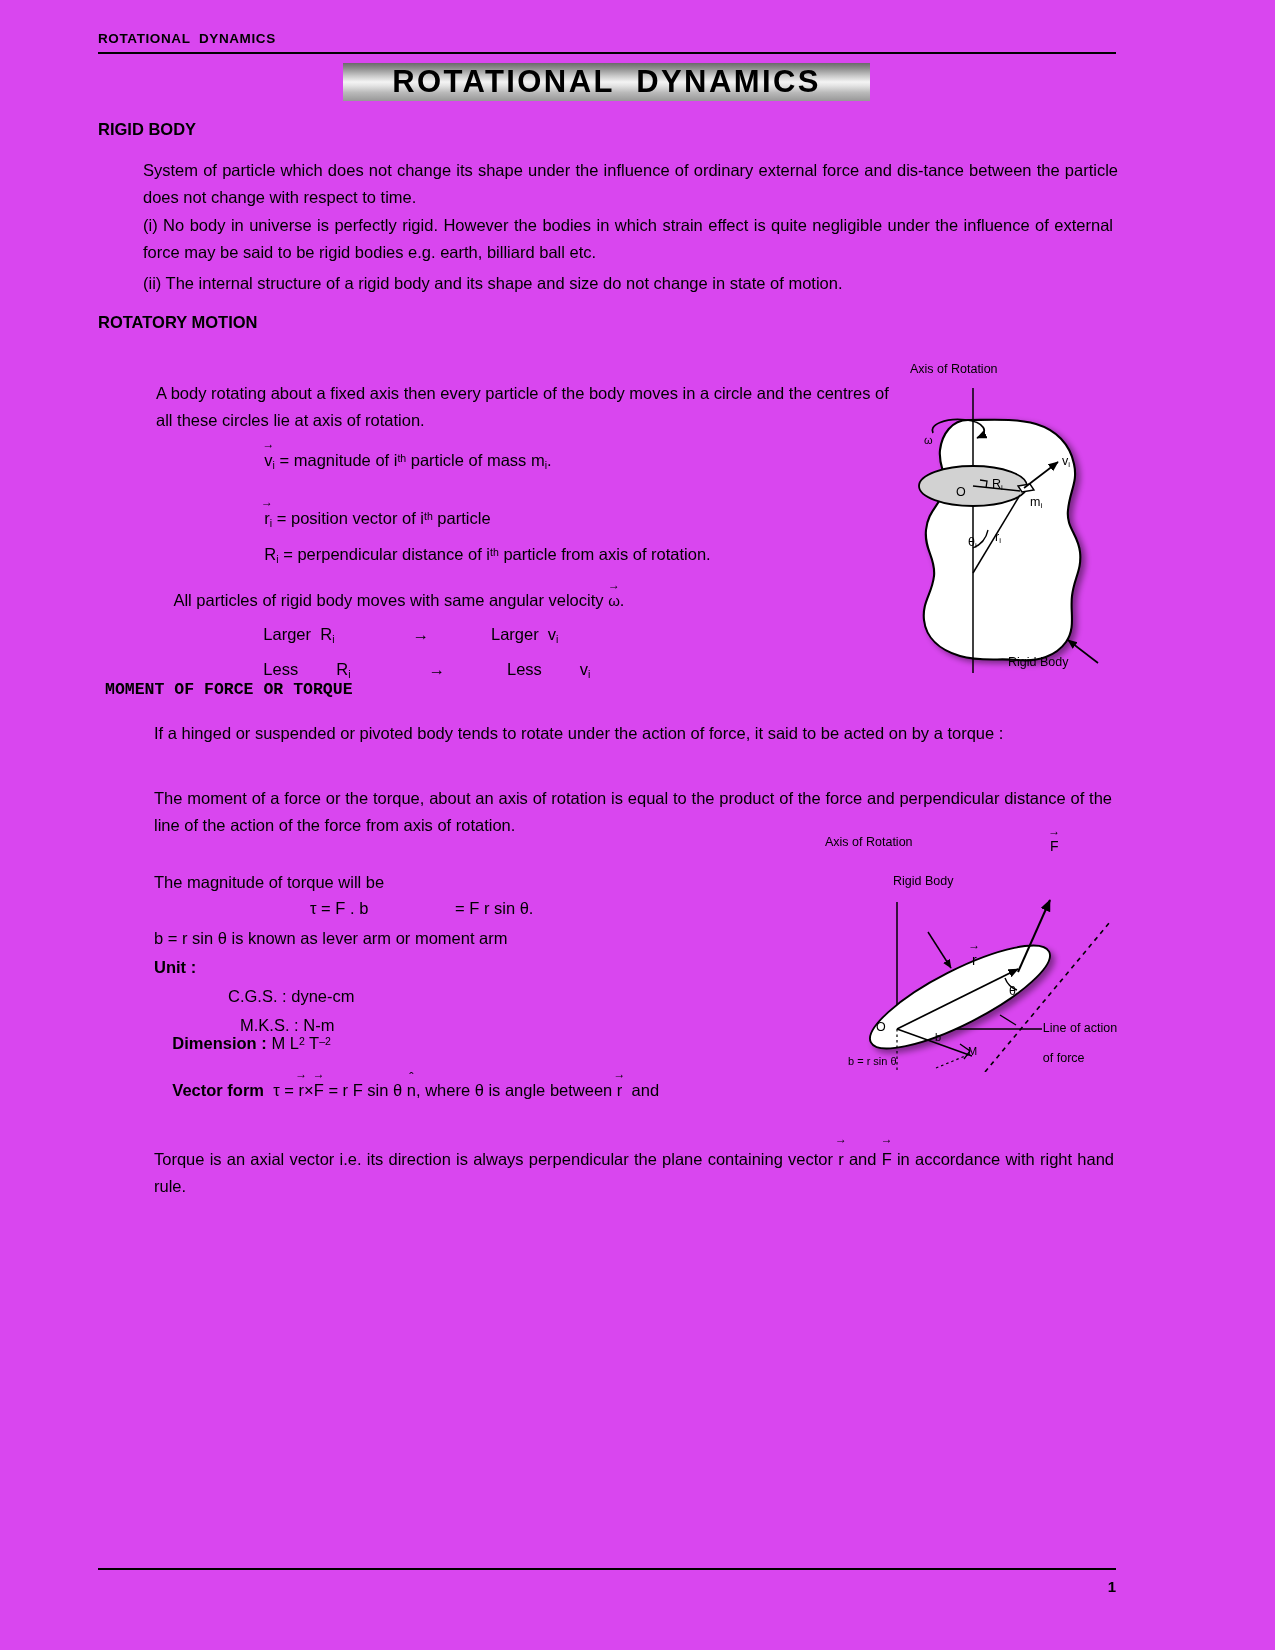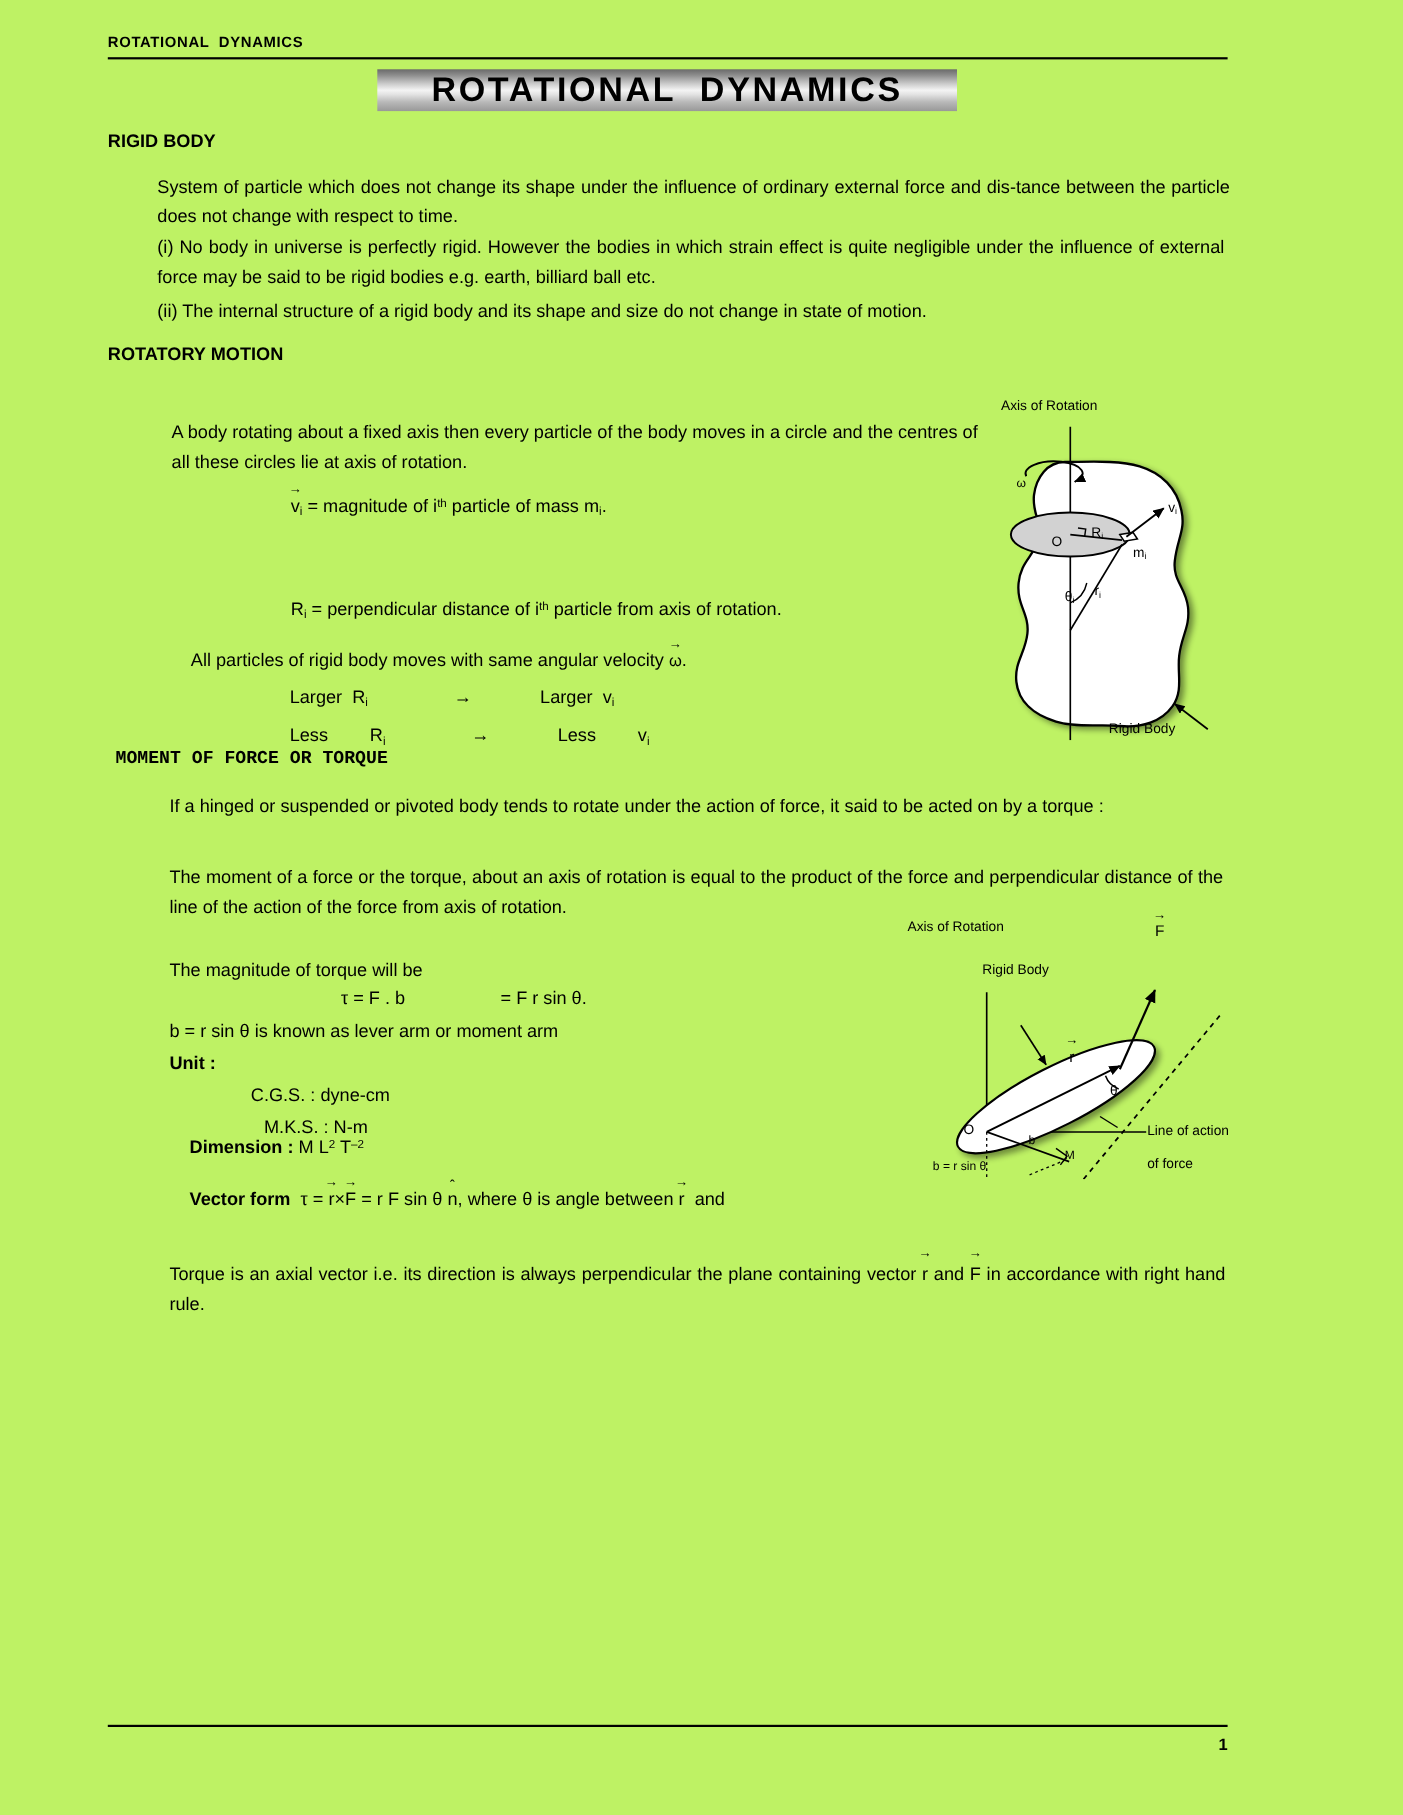--- a/index.html
+++ b/index.html
@@ -9,21 +9,21 @@
   }
   body {
     font-family: "Liberation Sans", sans-serif;
     color: #000000;
   }
   .page {
     position: relative;
     width: 1275px;
     height: 1650px;
     margin: 0 auto;
-    background: #bef264;
+    background: #d946ef;
     overflow: hidden;
   }
 
   
   .running-head {
     position: absolute;
     left: 98px;
     top: 31px;
     font-size: 13.5px;
     font-weight: bold;
@@ -169,20 +169,23 @@
   <div class="para nj" style="left:143px; top:270px; width:975px;">(ii) The internal structure of a rigid body and its shape and size do not change in state of motion.</div>
 
   <div class="sec-head" style="left:98px; top:313px;">ROTATORY MOTION</div>
 
   <div class="para nj" style="left:156px; top:354px; width:740px;margin-top:26px;">A body rotating about a fixed axis then every particle of the body moves in a circle and the centres of all these circles lie at axis of rotation.</div>
 
   <div class="eq" style="left:246px; top:432px;">
     <span class="vec">v</span><sub>i</sub><span> = magnitude of i</span><sup>th</sup><span> particle of mass m</span><sub>i</sub><span>.</span>
   </div>
 
+  <div class="eq" style="left:246px; top:490px;">
+    <span class="vec">r</span><sub>i</sub><span> = position vector of i</span><sup>th</sup><span> particle</span>
+  </div>
 
   <div class="eq" style="left:246px; top:526px;">
     <span>R</span><sub>i</sub><span> = perpendicular distance of i</span><sup>th</sup><span> particle from axis of rotation.</span>
   </div>
 
   <div class="eq" style="left:156px; top:572px;">
     <span>All particles of rigid body moves with same angular velocity </span><span class="vec" style="font-size:15px;">ω</span><span>.</span>
   </div>
 
   <div class="eq" style="left:245px; top:606px;">

